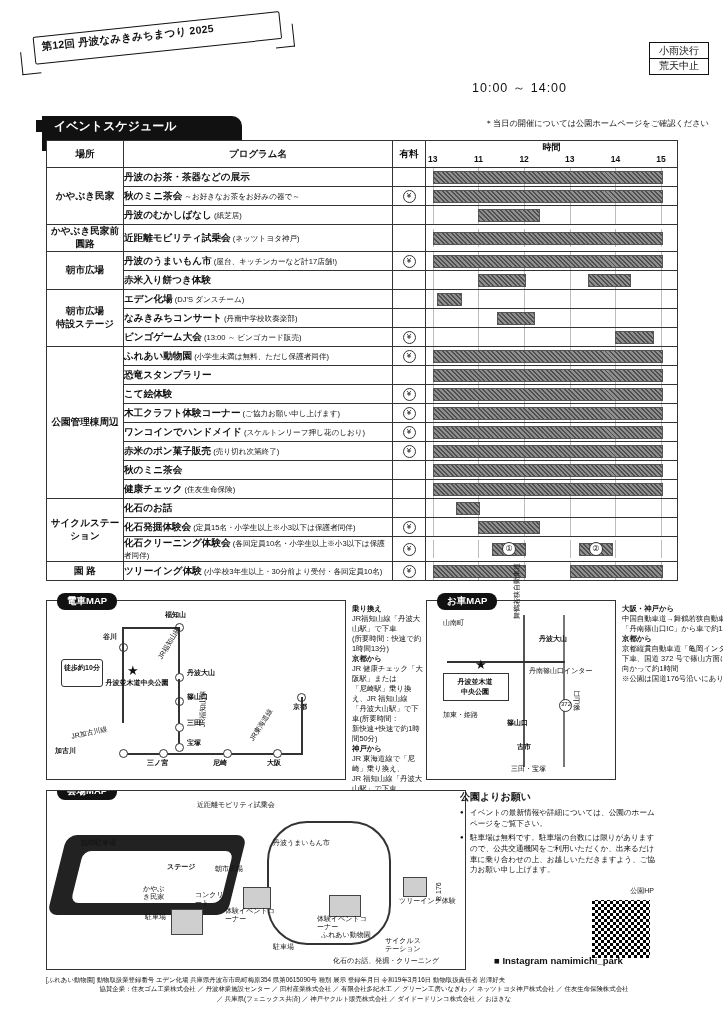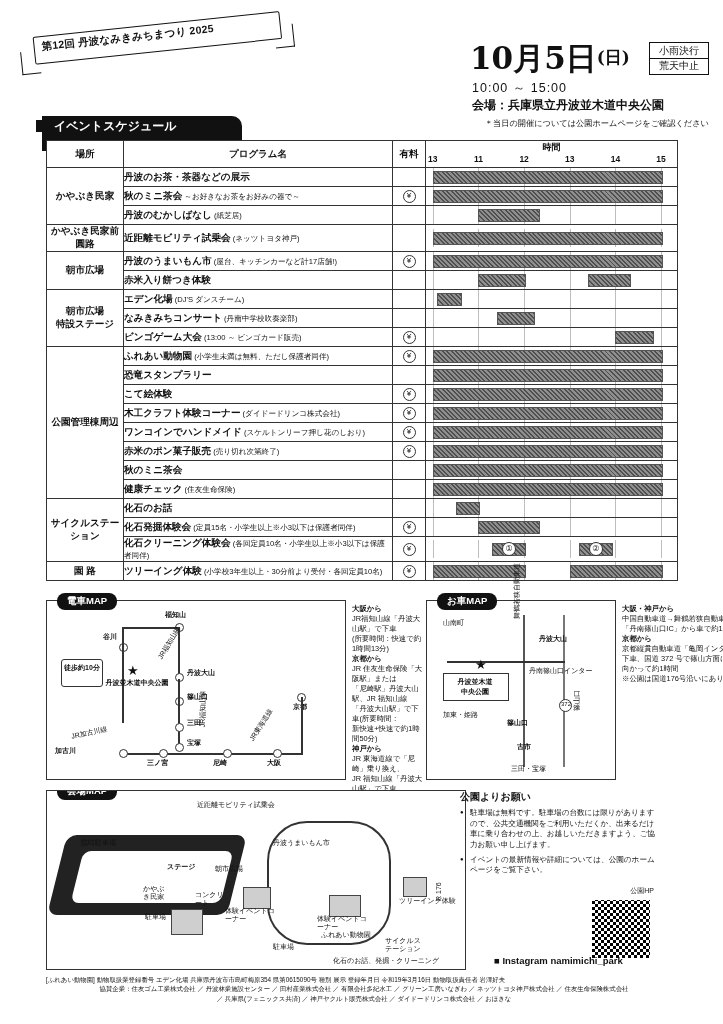--- a/index.html
+++ b/index.html
@@ -279,25 +279,21 @@
 
   <div class="header">
     <div class="ribbon">
       <div class="ribbon-tail-l"></div>
       <div class="ribbon-tail-r"></div>
       <div class="ribbon-inner"></div>
       <div class="ribbon-text">第12回 丹波なみきみちまつり 2025</div>
     </div>
 
 
-    <div class="date-block">
-      <span>10月5日</span><span class="dow">(日)</span>
-    </div>
-    <div class="time-line">10:00 ～ 15:00</div>
-    <div class="venue-line">会場：兵庫県立丹波並木道中央公園</div>
+    <div class="time-line">10:00 ～ 14:00</div>
 
     <div class="weather-box">
       <div>小雨決行</div>
       <div>荒天中止</div>
     </div>
     <div class="note-right">＊当日の開催については公園ホームページをご確認ください</div>
   </div>
 
   <div class="sched-tab">イベントスケジュール</div>
 
@@ -526,21 +522,21 @@
                 <div class="grid-line" style="left: 39.0909%;"></div>
                 <div class="grid-line" style="left: 57.2727%;"></div>
                 <div class="grid-line" style="left: 75.4545%;"></div>
                 <div class="grid-line" style="left: 93.6364%;"></div>
               </div>
               <div class="bar" style="left: 2.72727%; width: 90.9091%;"></div>
             </div>
           </td>
         </tr>
         <tr>
-          <td class="c-prog"><span class="prog-main">木工クラフト体験コーナー</span><span class="prog-sub"> (ダイドードリンコ株式会社)</span></td>
+          <td class="c-prog"><span class="prog-main">木工クラフト体験コーナー</span><span class="prog-sub"> (ご協力お願い申し上げます)</span></td>
           <td class="c-fee"><span class="fee-mark">¥</span></td>
           <td class="c-time">
             <div class="bar-cell">
               <div class="grid-lines">
                 <div class="grid-line" style="left: 2.72727%;"></div>
                 <div class="grid-line" style="left: 20.9091%;"></div>
                 <div class="grid-line" style="left: 39.0909%;"></div>
                 <div class="grid-line" style="left: 57.2727%;"></div>
                 <div class="grid-line" style="left: 75.4545%;"></div>
                 <div class="grid-line" style="left: 93.6364%;"></div>
@@ -747,26 +743,26 @@
 
         <div class="mk-circ" style="left:226px;top:148px;width:7px;height:7px;"></div>
         <div class="mk-txt b" style="left:220px;top:158px;">大阪</div>
 
         <div class="mk-txt" style="left:24px;top:128px;transform:rotate(-12deg);">JR加古川線</div>
         <div class="mk-txt" style="left:196px;top:120px;transform:rotate(-58deg);">JR東海道線</div>
         <div class="mk-txt" style="left:138px;top:104px;transform:rotate(-90deg);">JR福知山線</div>
       </div>
     </div>
     <div class="train-text" id="train-text">
-        <div style="font-weight: bold;">大阪から</div>
+        <div style="font-weight: bold;">乗り換え</div>
         <div>JR福知山線「丹波大山駅」で下車</div>
         <div>(所要時間：快速で約1時間13分)</div>
         <div style="font-weight: bold;">京都から</div>
-        <div>JR 住友生命保険「大阪駅」または</div>
-        <div>「尼崎駅」丹波大山駅、JR 福知山線</div>
+        <div>JR 健康チェック「大阪駅」または</div>
+        <div>「尼崎駅」乗り換え、JR 福知山線</div>
         <div>「丹波大山駅」で下車(所要時間：</div>
         <div>新快速+快速で約1時間50分)</div>
         <div style="font-weight: bold;">神戸から</div>
         <div>JR 東海道線で「尼崎」乗り換え、</div>
         <div>JR 福知山線「丹波大山駅」で下車</div>
         <div>(所要時間：新快速+快速で約1</div>
         <div>時間30分)</div>
       </div>
 
     <div class="map-box car-map">
@@ -829,22 +825,22 @@
       <div class="mk-txt" style="left:352px;top:106px;">ツリーイング体験</div>
       <div class="mk-txt" style="left:226px;top:152px;">駐車場</div>
       <div class="mk-txt" style="left:338px;top:146px;width:42px;line-height:1.15;">サイクルステーション</div>
       <div class="mk-txt" style="left:286px;top:166px;">化石のお話、発掘・クリーニング</div>
       <div class="mk-txt" style="left:388px;top:110px;transform:rotate(-90deg);transform-origin:left top;">R 176</div>
     </div>
   </div>
 
   <div class="req-box">
     <div class="req-title">公園よりお願い</div>
+    <div class="req-item">イベントの最新情報や詳細については、公園のホームページをご覧下さい。</div>
     <div class="req-item">駐車場は無料です。駐車場の台数には限りがありますので、公共交通機関をご利用いただくか、出来るだけ車に乗り合わせの上、お越しいただきますよう、ご協力お願い申し上げます。</div>
-    <div class="req-item">イベントの最新情報や詳細については、公園のホームページをご覧下さい。</div>
     <div class="qr-cap">公園HP</div>
     <div class="qr"></div>
   </div>
   <div class="insta">Instagram namimichi_park</div>
 
   <div class="footer">
     <div class="line1">[ふれあい動物園] 動物取扱業登録番号 エデン化場 兵庫県丹波市市島町梅原354 県第0615090号 種別 展示 登録年月日 令和19年3月16日 動物取扱責任者 岩澤好夫</div>
     <div>協賛企業：住友ゴム工業株式会社 ／ 丹波林業施設センター ／ 田村産業株式会社 ／ 有限会社多紀水工 ／ グリーン工房いなぎわ ／ ネッツトヨタ神戸株式会社 ／ 住友生命保険株式会社</div>
     <div>／ 兵庫県(フェニックス共済) ／ 神戸ヤクルト販売株式会社 ／ ダイドードリンコ株式会社 ／ おほきな</div>
   </div>

